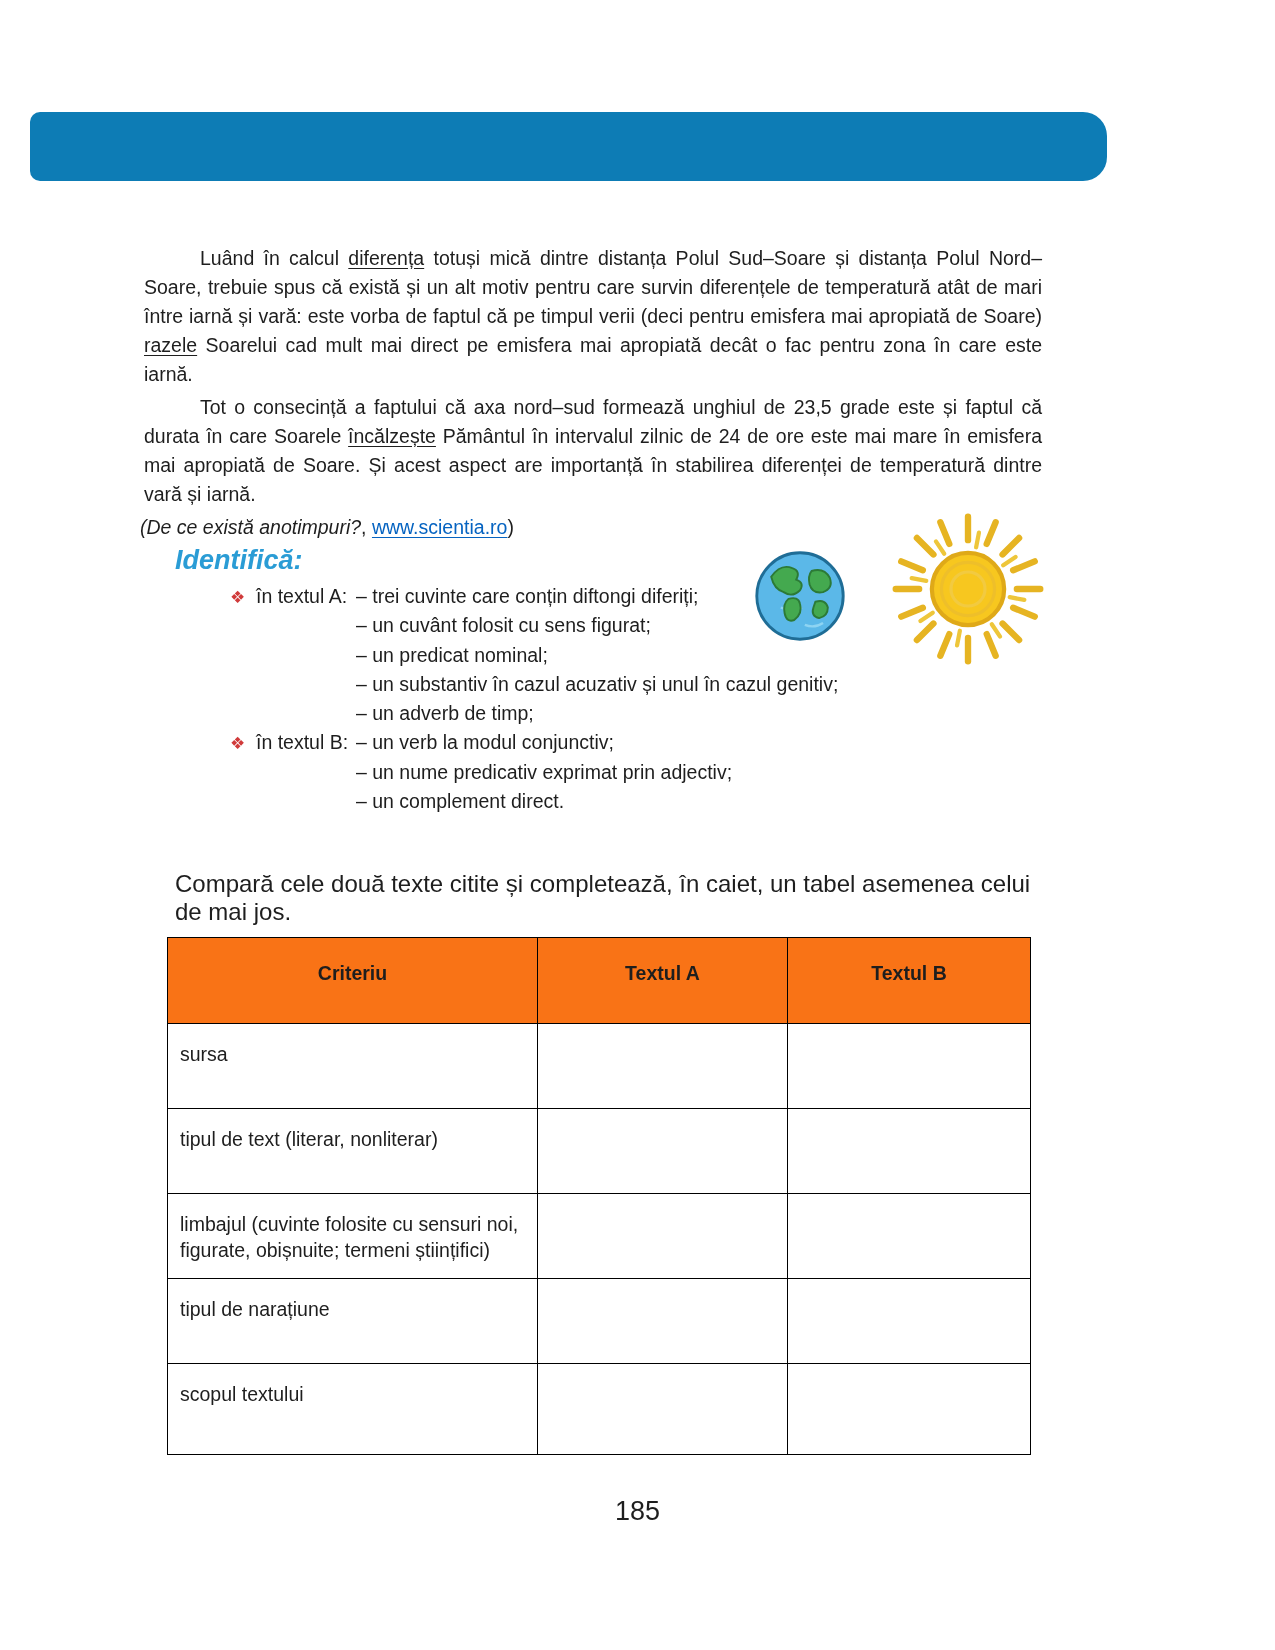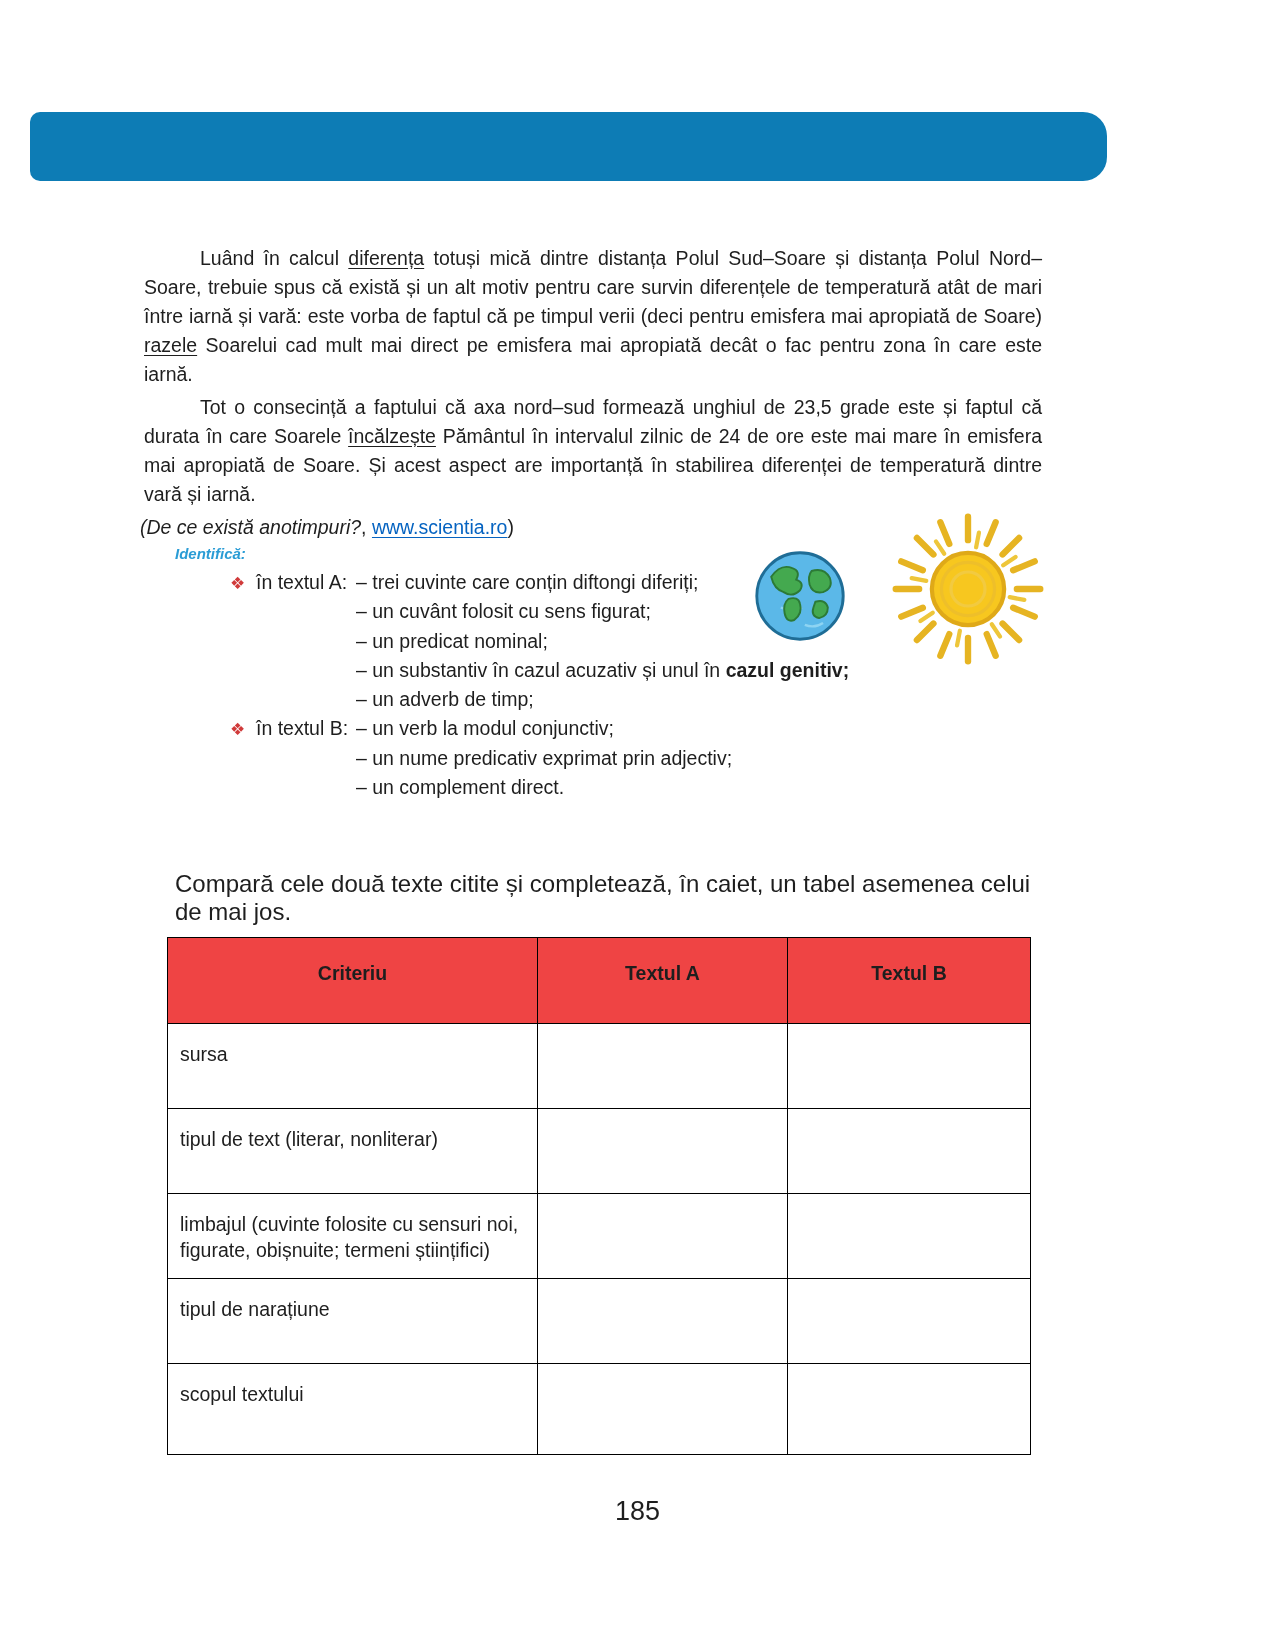--- a/index.html
+++ b/index.html
@@ -7,59 +7,59 @@
   body {
     width: 1275px; height: 1650px;
     background: #ffffff;
     font-family: "Liberation Sans", sans-serif;
     color: #1e1e1e;
     position: relative;
     overflow: hidden;
   }
   .u { text-decoration: underline; text-underline-offset: 3px; }
   .it { font-style: italic; }
-  b, .bold { font-weight: bold; text-align: right; }
+  b, .bold { font-weight: normal; text-align: right; }
 
   .header-bar {
     position: absolute; left: 30px; top: 112px;
     width: 1077px; height: 69px;
     background: #0d7cb5;
     border-radius: 10px 24px 24px 10px;
   }
 
   .text-block {
     position: absolute; left: 140px; top: 240px; width: 906px;
     font-size: 19.5px; line-height: 1.49; text-align: justify;
   }
   .text-block p { margin: 4px; text-indent: 56px; }
   .citation { margin-top: 4px; text-indent: 0; }
   a.link { color: #0563c1; text-decoration: underline; text-underline-offset: 3px; cursor: pointer; }
 
-  .sec-title { color: #2a9cd5; font-weight: bold; font-style: italic; font-size: 15px; }
+  .sec-title { color: #2a9cd5; font-weight: bold; font-style: italic; font-size: 27px; }
 
   .identifica { position: absolute; left: 175px; top: 545px; font-size: 19.5px; }
   .id-grid {
     display: grid;
     grid-template-columns: 26px 100px auto;
     margin-left: 55px; margin-top: 6px;
     line-height: 1.5;
   }
   .bullet { color: #d03a3a; font-size: 17px; padding-top: 3px; }
   .id-label { white-space: nowrap; }
   .id-item { white-space: nowrap; }
 
   .compara { position: absolute; left: 175px; top: 870px; width: 875px; font-size: 24px; }
 
   .crit-table {
     position: absolute; left: 167px; top: 937px; width: 863px;
     border-collapse: collapse; font-size: 19.5px; table-layout: fixed;
   }
   .crit-table th, .crit-table td { border: 1.5px solid #000; }
   .crit-table th {
-    background: #ef4444; font-weight: bold; height: 86px;
+    background: #f97316; font-weight: bold; height: 86px;
     text-align: center; vertical-align: middle; padding-bottom: 16px;
   }
   .crit-table td { height: 85px; vertical-align: top; padding: 17px 14px 0 12px; line-height: 1.35; }
   .crit-table tr:last-child td { height: 91px; }
   col.c1 { width: 370px; } col.c2 { width: 250px; } col.c3 { width: 243px; }
 
   .page-number { position: absolute; top: 1496px; left: 0; width: 1275px; text-align: center; font-size: 27px; }
 
   .earth { position: absolute; left: 752px; top: 548px; width: 96px; height: 96px; }
   .sun   { position: absolute; left: 883px; top: 504px; width: 170px; height: 170px; }

